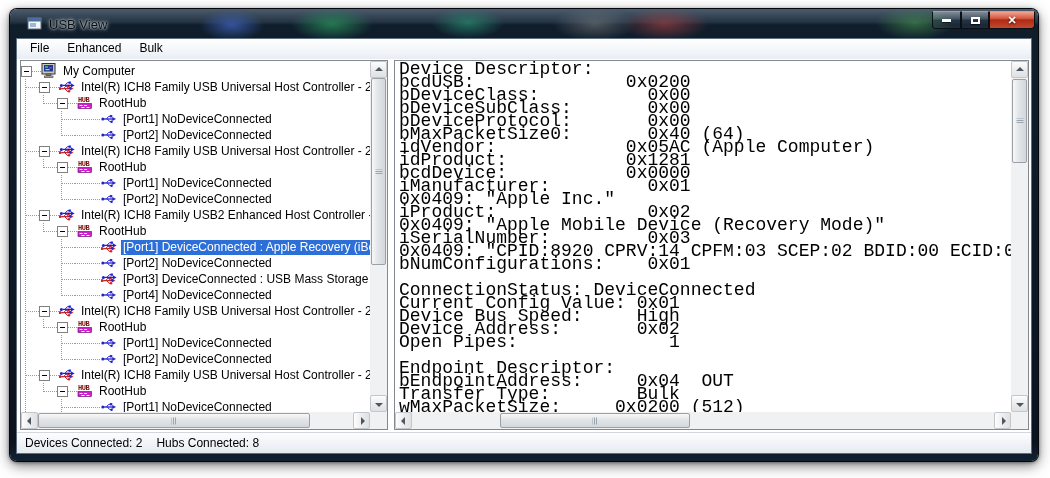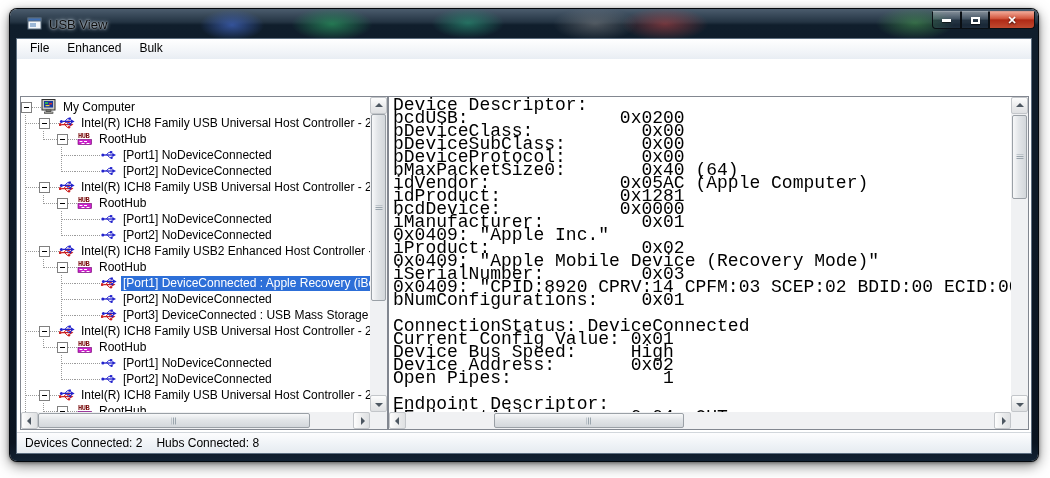--- a/index.html
+++ b/index.html
@@ -33,21 +33,21 @@
   .glyph-min{width:9px;height:3px;background:#fff;box-shadow:0 1px 1px rgba(0,0,0,.6);}
   .glyph-max{width:9px;height:7px;border:2px solid #fff;box-shadow:0 1px 1px rgba(0,0,0,.6);}
   .glyph-close{color:#fff;font-size:11px;font-weight:bold;text-shadow:0 1px 2px rgba(0,0,0,.7);line-height:1;}
 
   
   .client{width:100%;height:100%;background:#fff;display:flex;flex-direction:column;
     box-shadow:0 0 0 1px rgba(160,180,200,.55);}
   .menubar{height:20px;flex:none;display:flex;align-items:flex-start;padding-left:4px;
     background:linear-gradient(to bottom,#ffffff,#f0f3f7 70%,#e8edf3);font-size:12px;color:#000;}
   .menuitem{padding:2px 9px;}
-  .workspace{flex:1;display:flex;padding:1px 2px 2px 3px;min-height:0;background:#fff;margin-top:36px;}
+  .workspace{flex:1;display:flex;gap:6px;padding:1px 2px 2px 3px;min-height:0;background:#fff;}
   .panel{border:1px solid #828790;background:#fff;display:grid;
     grid-template-columns:1fr 17px;grid-template-rows:1fr 17px;min-width:0;}
   .panel.left{width:368px;flex:none;}
   .panel.right{flex:1;}
   .pcontent{overflow:hidden;min-width:0;min-height:0;background:#fff;}
 
   
   .statusbar{height:21px;flex:none;display:flex;align-items:center;gap:14px;padding:0 8px;
     font-size:12px;color:#000;border-top:1px solid #d2d7dc;
     background:linear-gradient(to bottom,#fdfdfe,#eef2f6 60%,#e6ebf0);}
@@ -418,20 +418,38 @@
                     <path d="M5.3 8 L7.8 5.3 H9.4" stroke-width="1" fill="none"></path>
                     <rect x="9" y="4.1" width="2.3" height="2.3" stroke="none"></rect>
                     <path d="M6.3 8 L8.8 10.7 H9.9" stroke-width="1" fill="none"></path>
                     <circle cx="10.6" cy="10.7" r="1.2" stroke="none"></circle>
                     <path d="M11.3 5.9 L15 8 L11.3 10.1 Z" stroke="none"></path>
                   </g>
                 </svg></span>
               <span class="tlabel">[Port3] DeviceConnected :  USB Mass Storage Devic</span>
             </div>
             <div class="trow">
+              <span class="gc v"></span>
+              <span class="gc e"></span>
+              <span class="gc l"></span>
+              <span class="hstub"></span>
+              <span class="ticon"><svg width="16" height="16" viewBox="0 0 16 16">
+                  <g transform="translate(0,0)" fill="#2222cc" stroke="#2222cc">
+                    <circle cx="1.8" cy="8" r="1.5" stroke="none"></circle>
+                    <path d="M3 8 H12.5" stroke-width="1.3" fill="none"></path>
+                    <path d="M5.3 8 L7.8 5.3 H9.4" stroke-width="1" fill="none"></path>
+                    <rect x="9" y="4.1" width="2.3" height="2.3" stroke="none"></rect>
+                    <path d="M6.3 8 L8.8 10.7 H9.9" stroke-width="1" fill="none"></path>
+                    <circle cx="10.6" cy="10.7" r="1.2" stroke="none"></circle>
+                    <path d="M11.3 5.9 L15 8 L11.3 10.1 Z" stroke="none"></path>
+                  </g>
+                </svg></span>
+              <span class="tlabel">[Port4] NoDeviceConnected</span>
+            </div>
+            <div class="trow">
               <span class="gc t"></span>
               <span class="bw">
                 <span class="tbox"></span>
               </span>
               <span class="ticon"><svg width="16" height="16" viewBox="0 0 16 16">
                   <g transform="translate(-0.6,1.6)" fill="#cc2222" stroke="#cc2222">
                     <circle cx="1.8" cy="8" r="1.5" stroke="none"></circle>
                     <path d="M3 8 H12.5" stroke-width="1.3" fill="none"></path>
                     <path d="M5.3 8 L7.8 5.3 H9.4" stroke-width="1" fill="none"></path>
                     <rect x="9" y="4.1" width="2.3" height="2.3" stroke="none"></rect>

